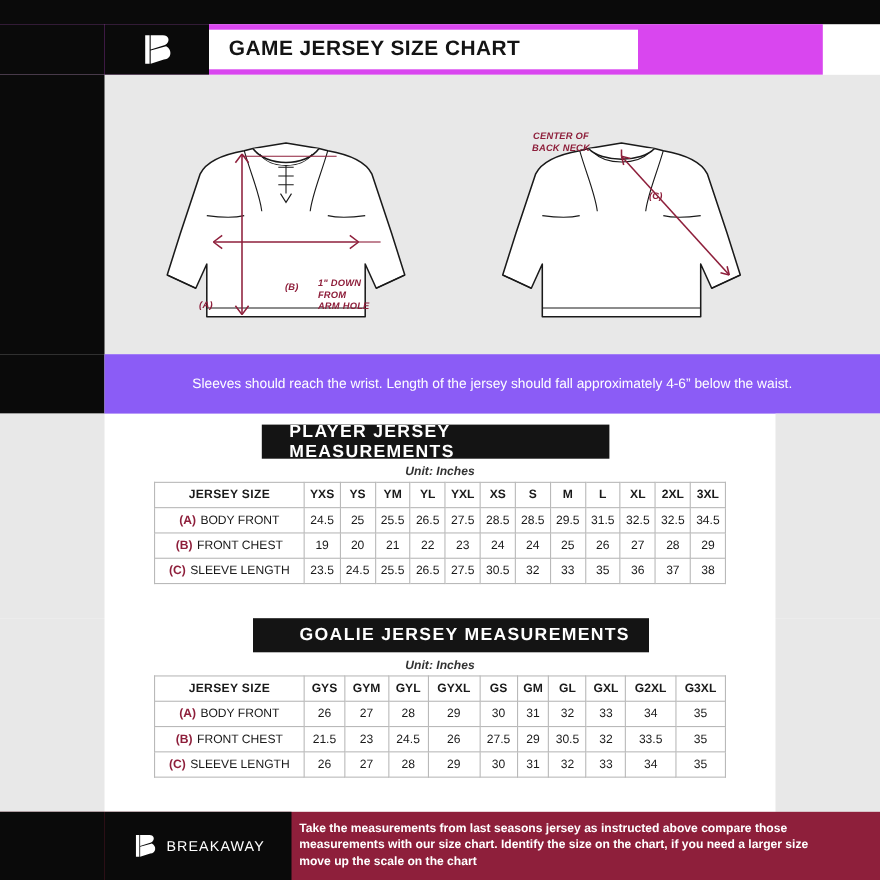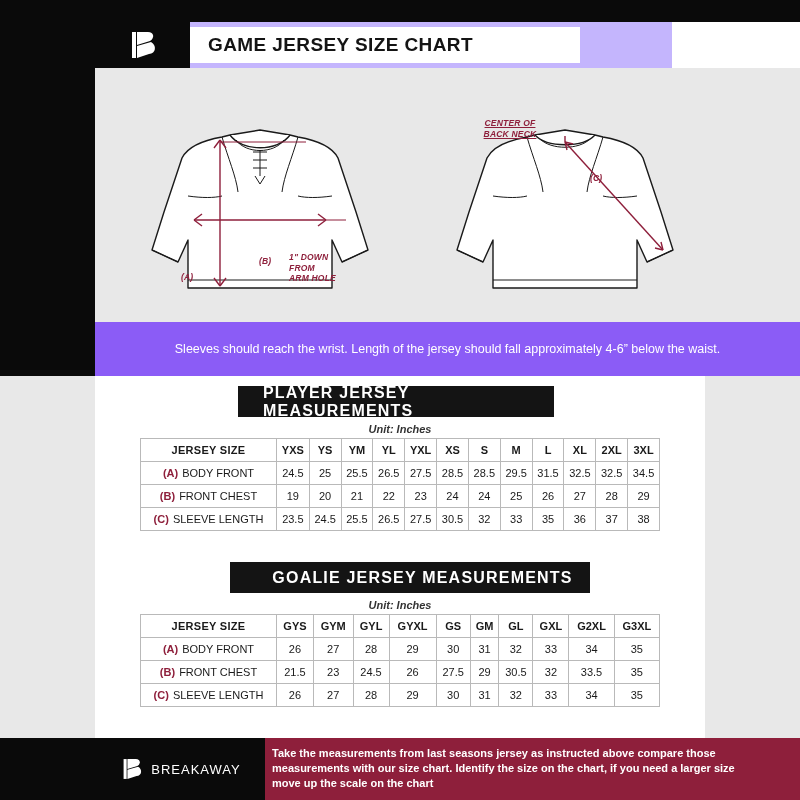--- a/index.html
+++ b/index.html
@@ -18,22 +18,22 @@
   }
 
   
   .topbar {
     position:absolute; left:0; top:0; width:800px; height:22px;
     background:#0a0a0a;
   }
 
   
   .header {
-    position:absolute; left:0; top:22px; width:672px; height:46px;
-    background:#c4b5fd;
+    position:absolute; left:0; top:22px; width:748px; height:46px;
+    background:#d946ef;
   }
   .header-left-black {
     position:absolute; left:0; top:0; width:95px; height:46px;
     background:#0a0a0a;
   }
   .logo-box {
     position:absolute; left:95px; top:0; width:95px; height:46px;
     background:#0a0a0a;
     display:flex; align-items:center; justify-content:center;
   }
@@ -58,21 +58,21 @@
 
   .ann {
     position:absolute;
     color:#8e1f3b;
     font-size:8.5px;
     font-weight:700;
     font-style:italic;
     line-height:1.25;
     letter-spacing:0.2px;
   }
-  .ann.center { text-align:center;text-decoration:underline; }
+  .ann.center { text-align:center; }
 
   
   .note-band {
     position:absolute; left:95px; top:322px; width:705px; height:54px;
     background:#8b5cf6;
     color:#fff;
     display:flex; align-items:center; justify-content:center; text-align:center;
   }
   .note-band .note-text {
     font-size:12.5px; line-height:1.5; max-width:560px;

